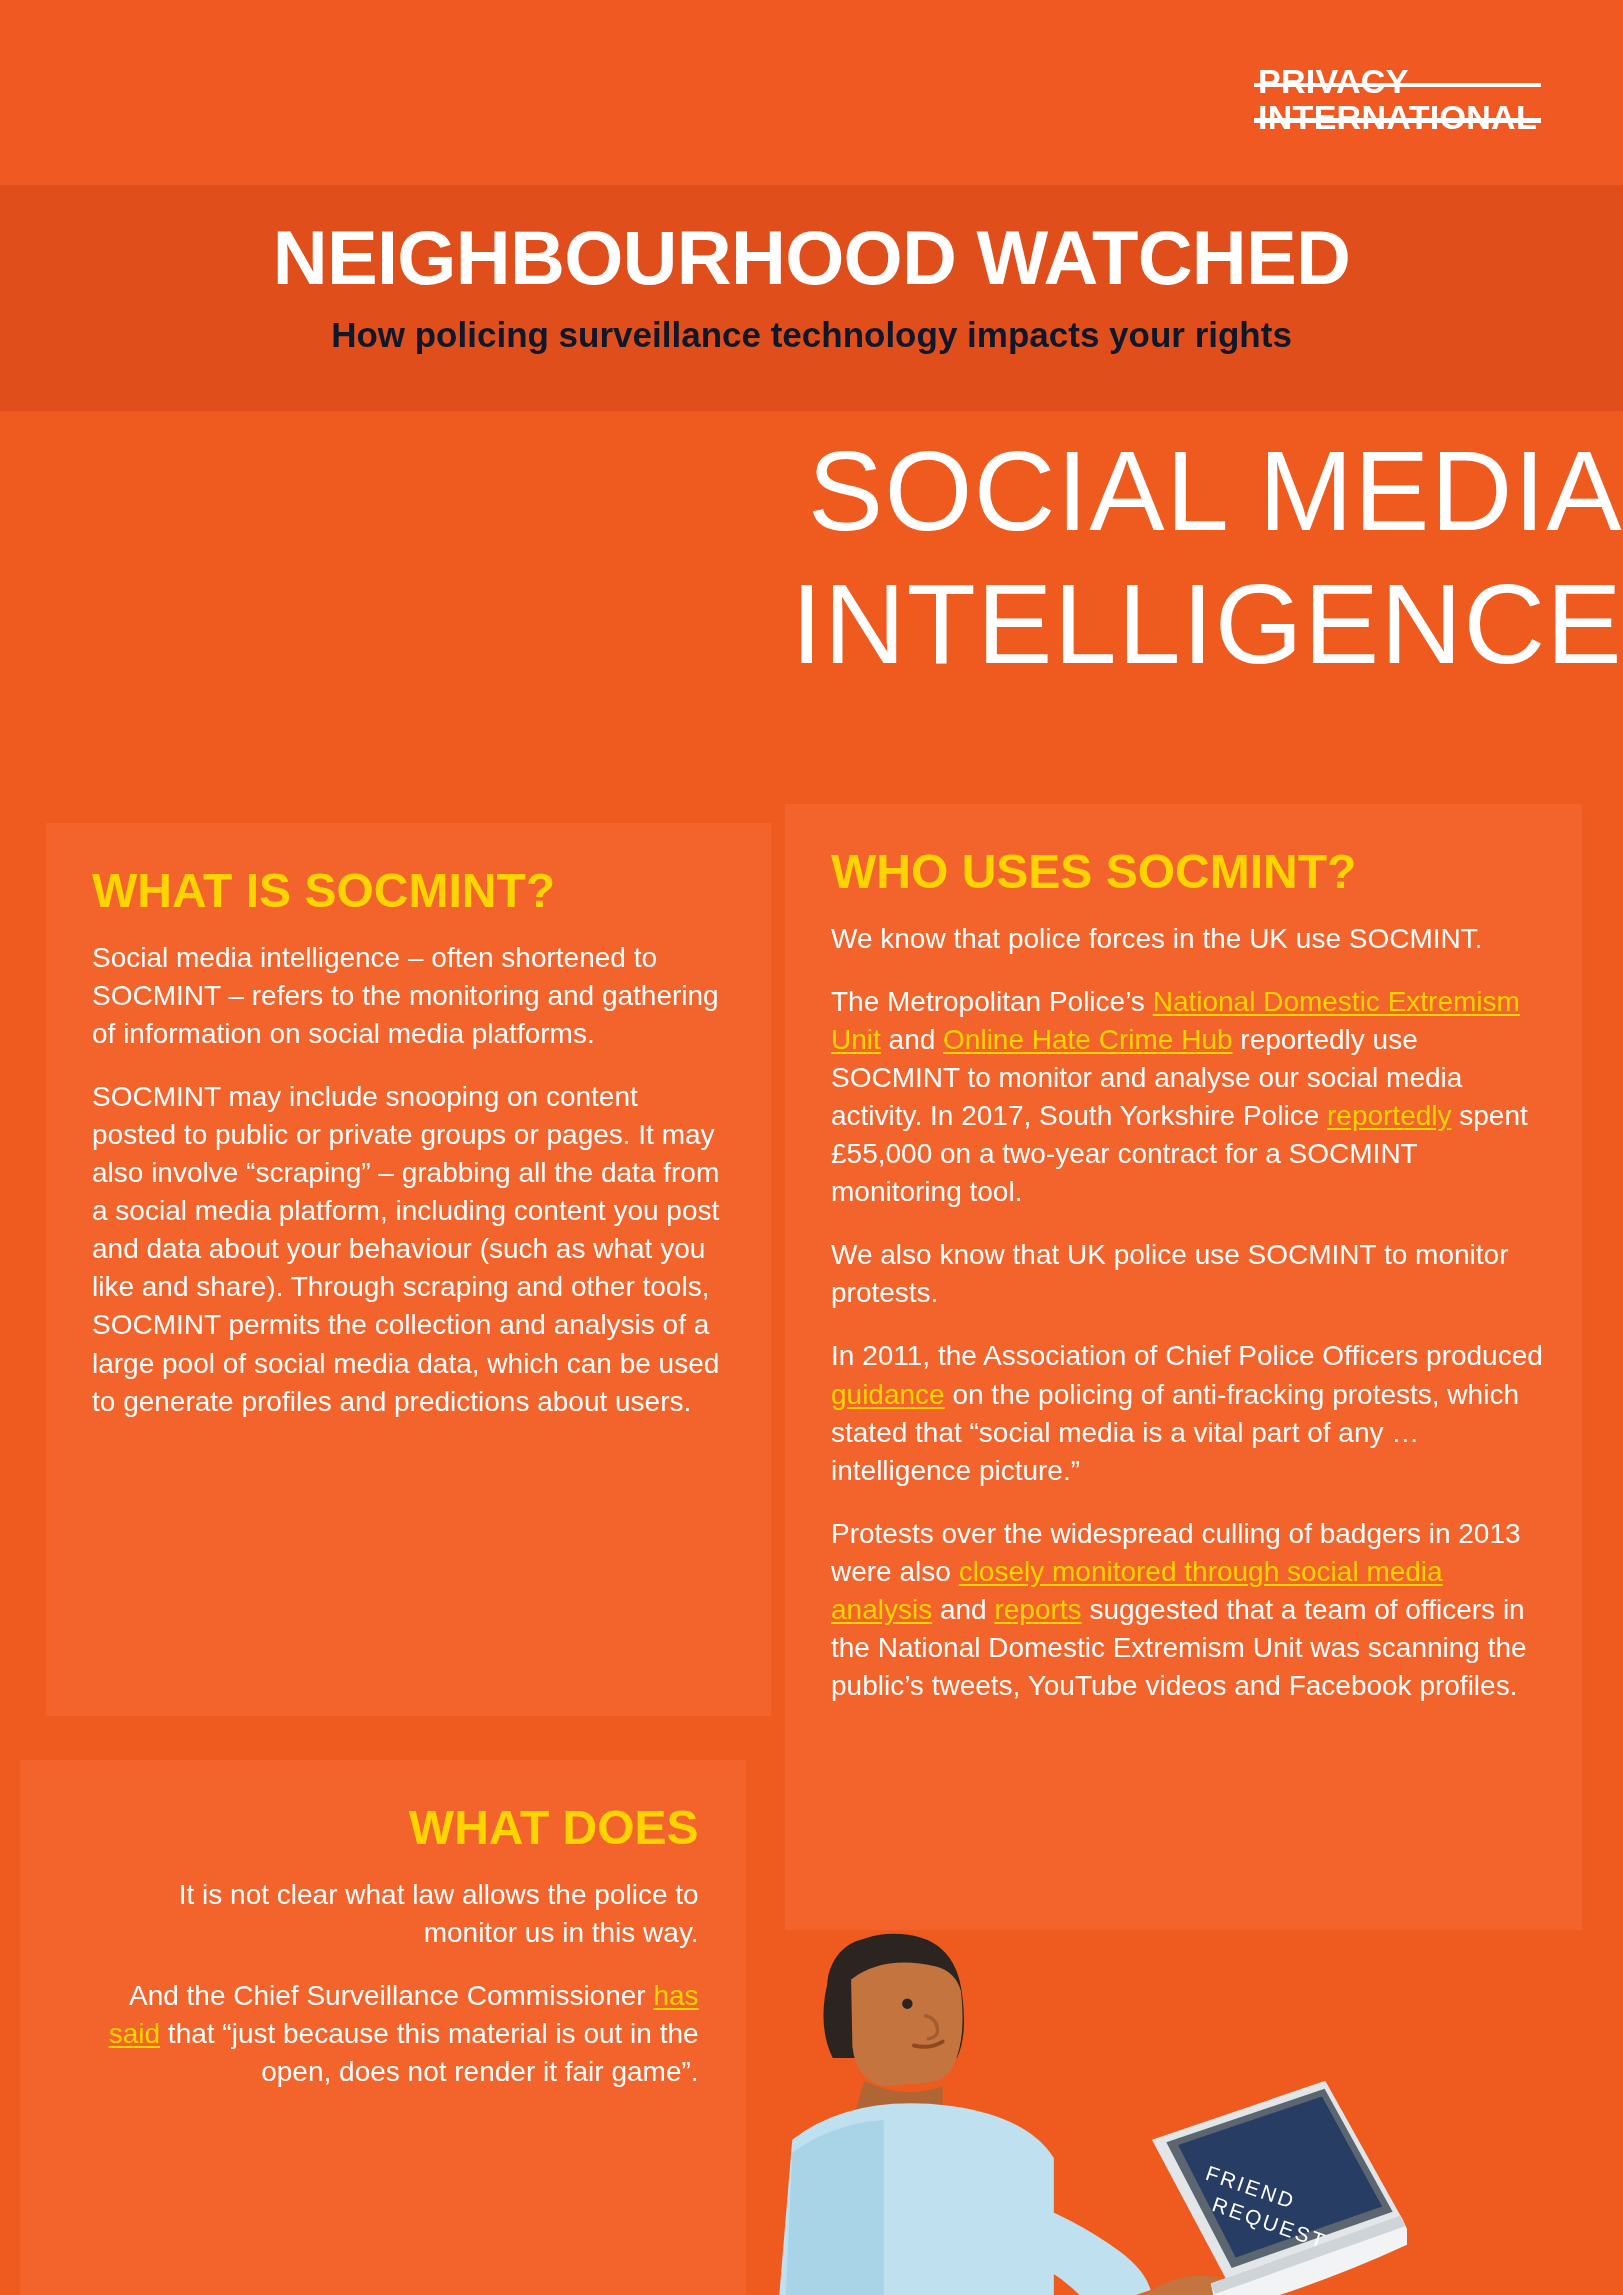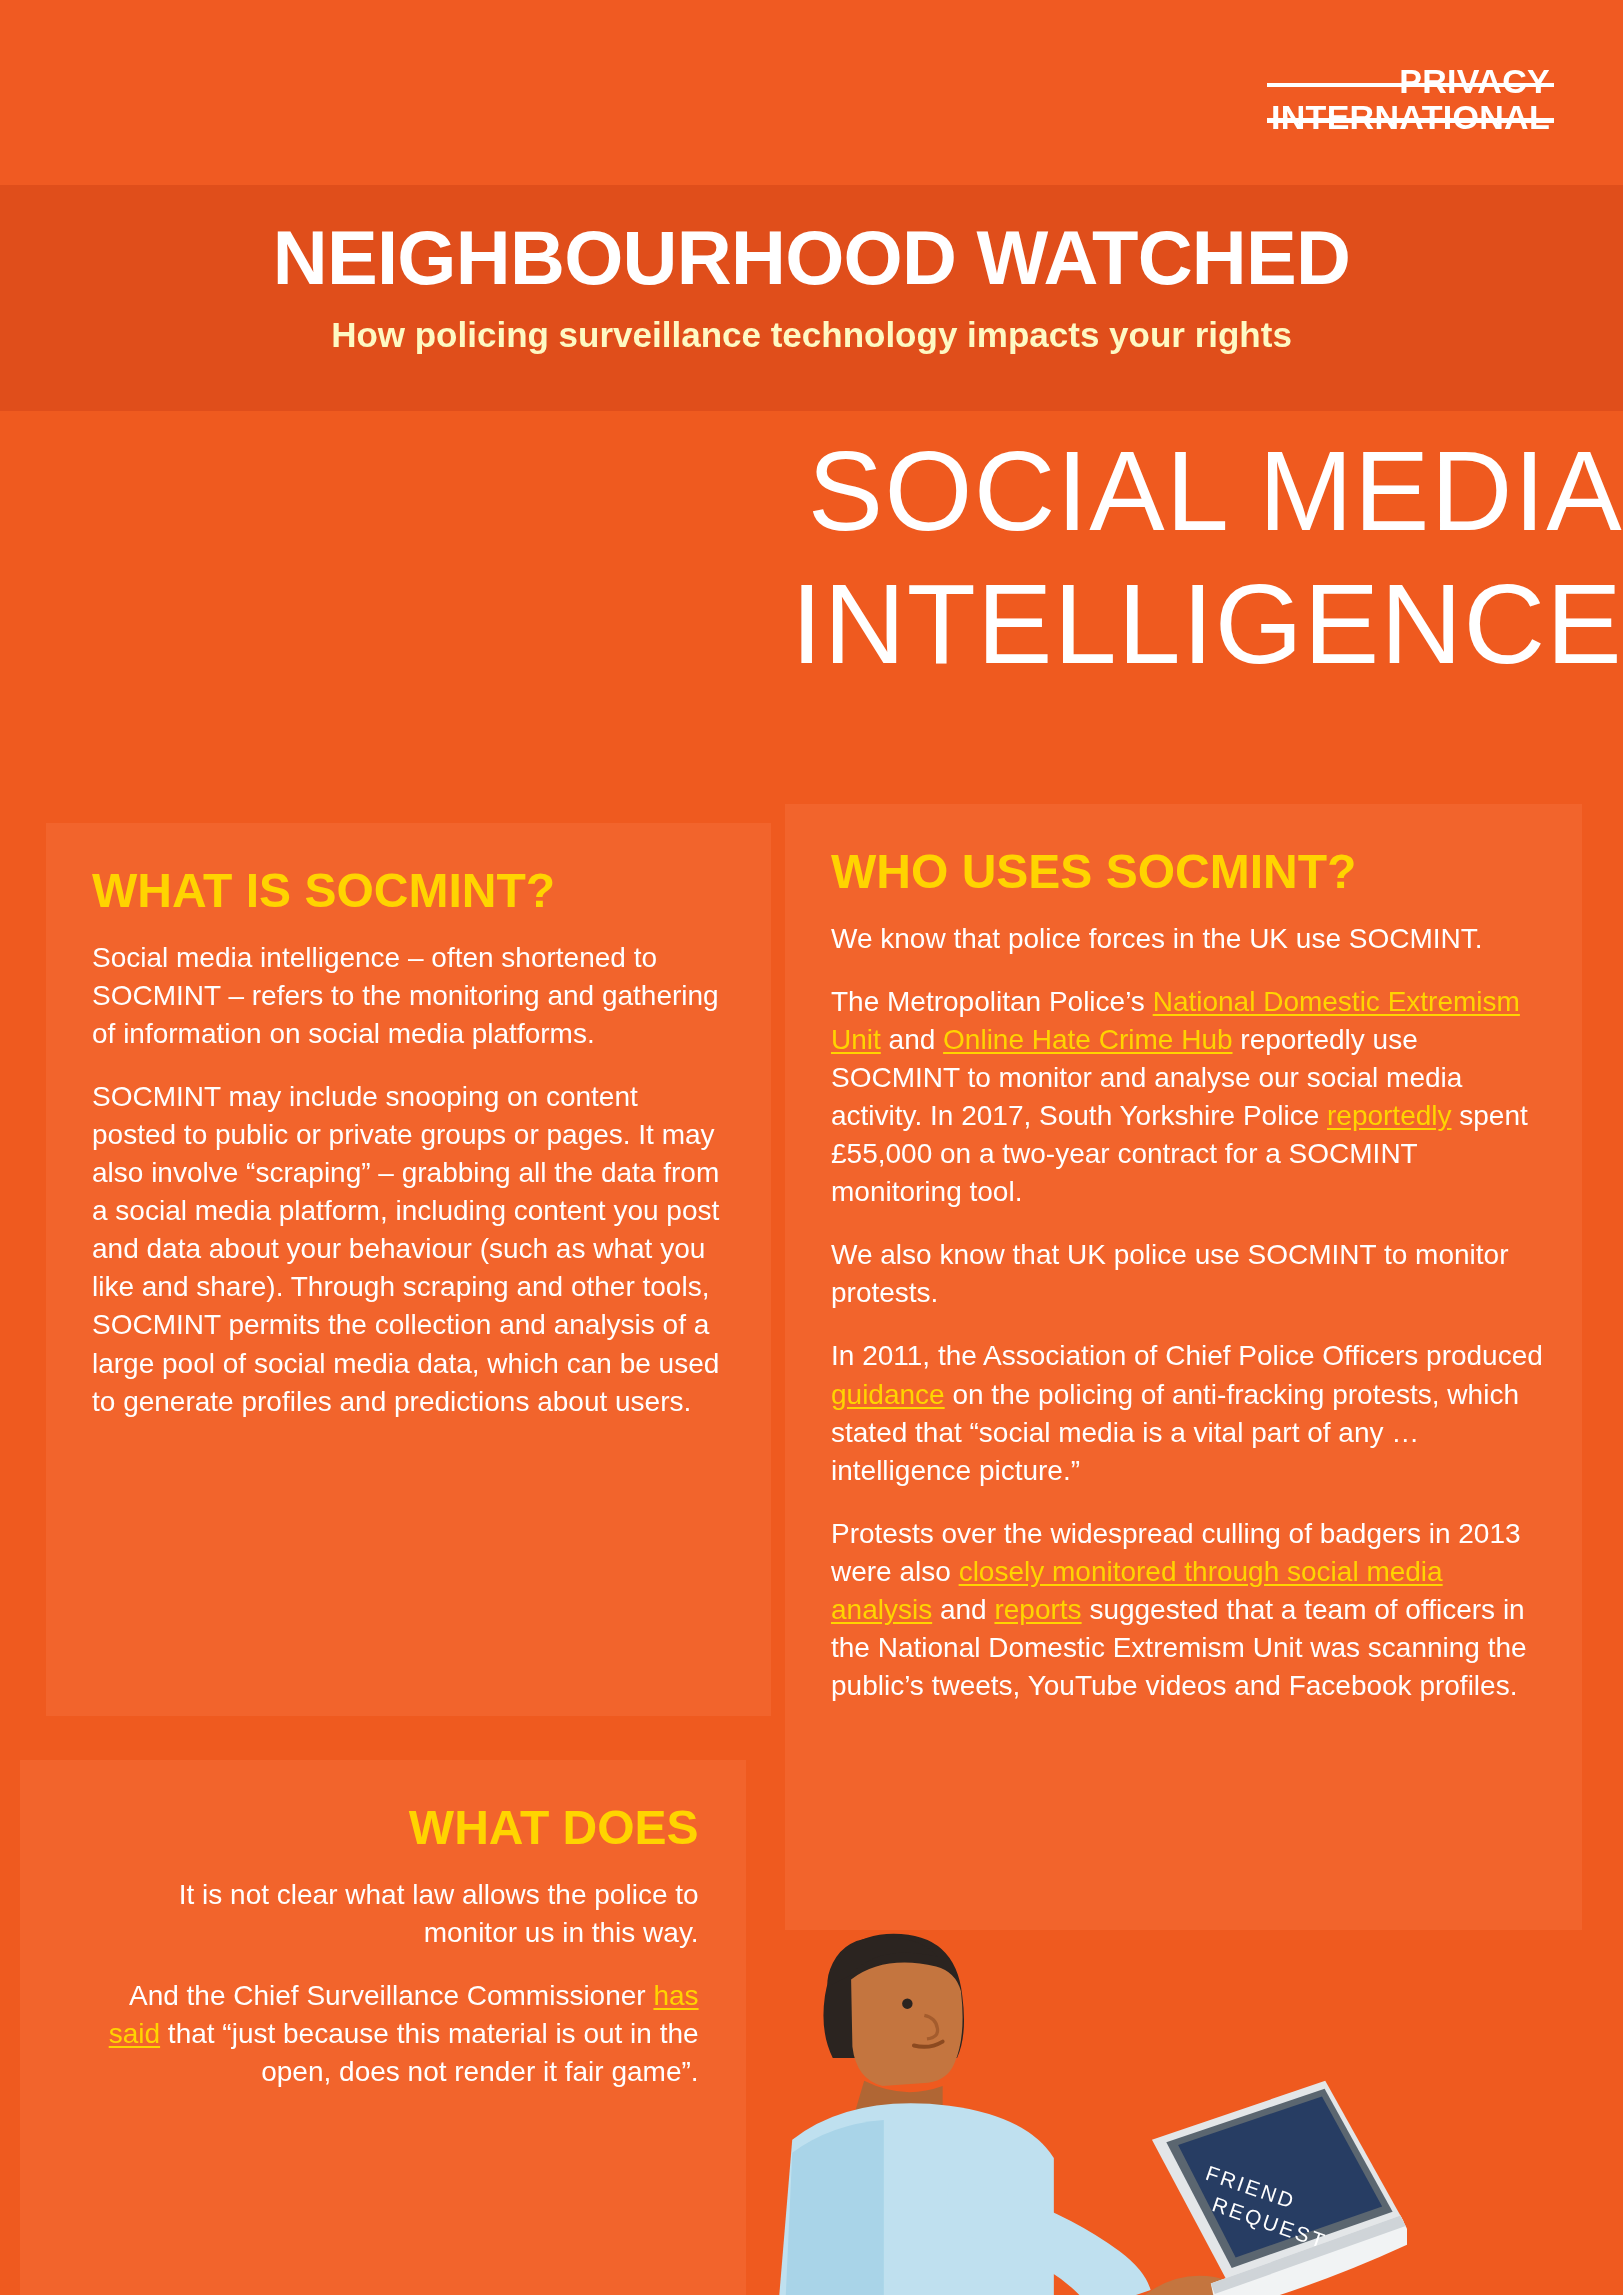--- a/index.html
+++ b/index.html
@@ -15,42 +15,42 @@
   .header {
     position:absolute; left:0; top:0; width:1623px; height:185px;
     background:#f05a22;
   }
   .liberty-logo {
     position:absolute; left:77px; top:59px;
     color:#ffffff; font-size:71px; font-weight:bold;
     letter-spacing:-1.3px; line-height:1;
   }
   .pi-logo {
-    position:absolute; right:73px; top:64px;
+    position:absolute; right:86px; top:64px;
     color:#ffffff; font-size:34px; font-weight:bold;
-    line-height:1.05; text-align:right; letter-spacing:0.3px;
+    line-height:1.05; text-align:left; letter-spacing:0.3px;
   }
   .pi-logo .pi-line { position:relative; display:block; white-space:nowrap; }
   .pi-logo .pi-line::after {
     content:""; position:absolute; left:-3.9px; right:-3.9px; top:52%;
     height:4.6px; background:#ffffff;
   }
 
   
   .title-band {
     position:absolute; left:0; top:185px; width:1623px; height:226px;
     background:#e04e1b;
     text-align:center;
   }
   .title-main {
     color:#ffffff; font-size:76px; font-weight:bold;
     letter-spacing:-0.7px; padding-top:33px; line-height:1.05;
   }
   .title-sub {
-    color:#fef9c3; font-size:35px; font-weight:bold;
+    color:#0f172a; font-size:35px; font-weight:bold;
     margin-top:17px;
   }
 
   
   .topic {
     position:absolute; left:0; top:425px; width:1623px;
     text-align:right; color:#ffffff;
     font-size:113px; font-weight:300; line-height:1.18;
     letter-spacing:1.3px;
   }

